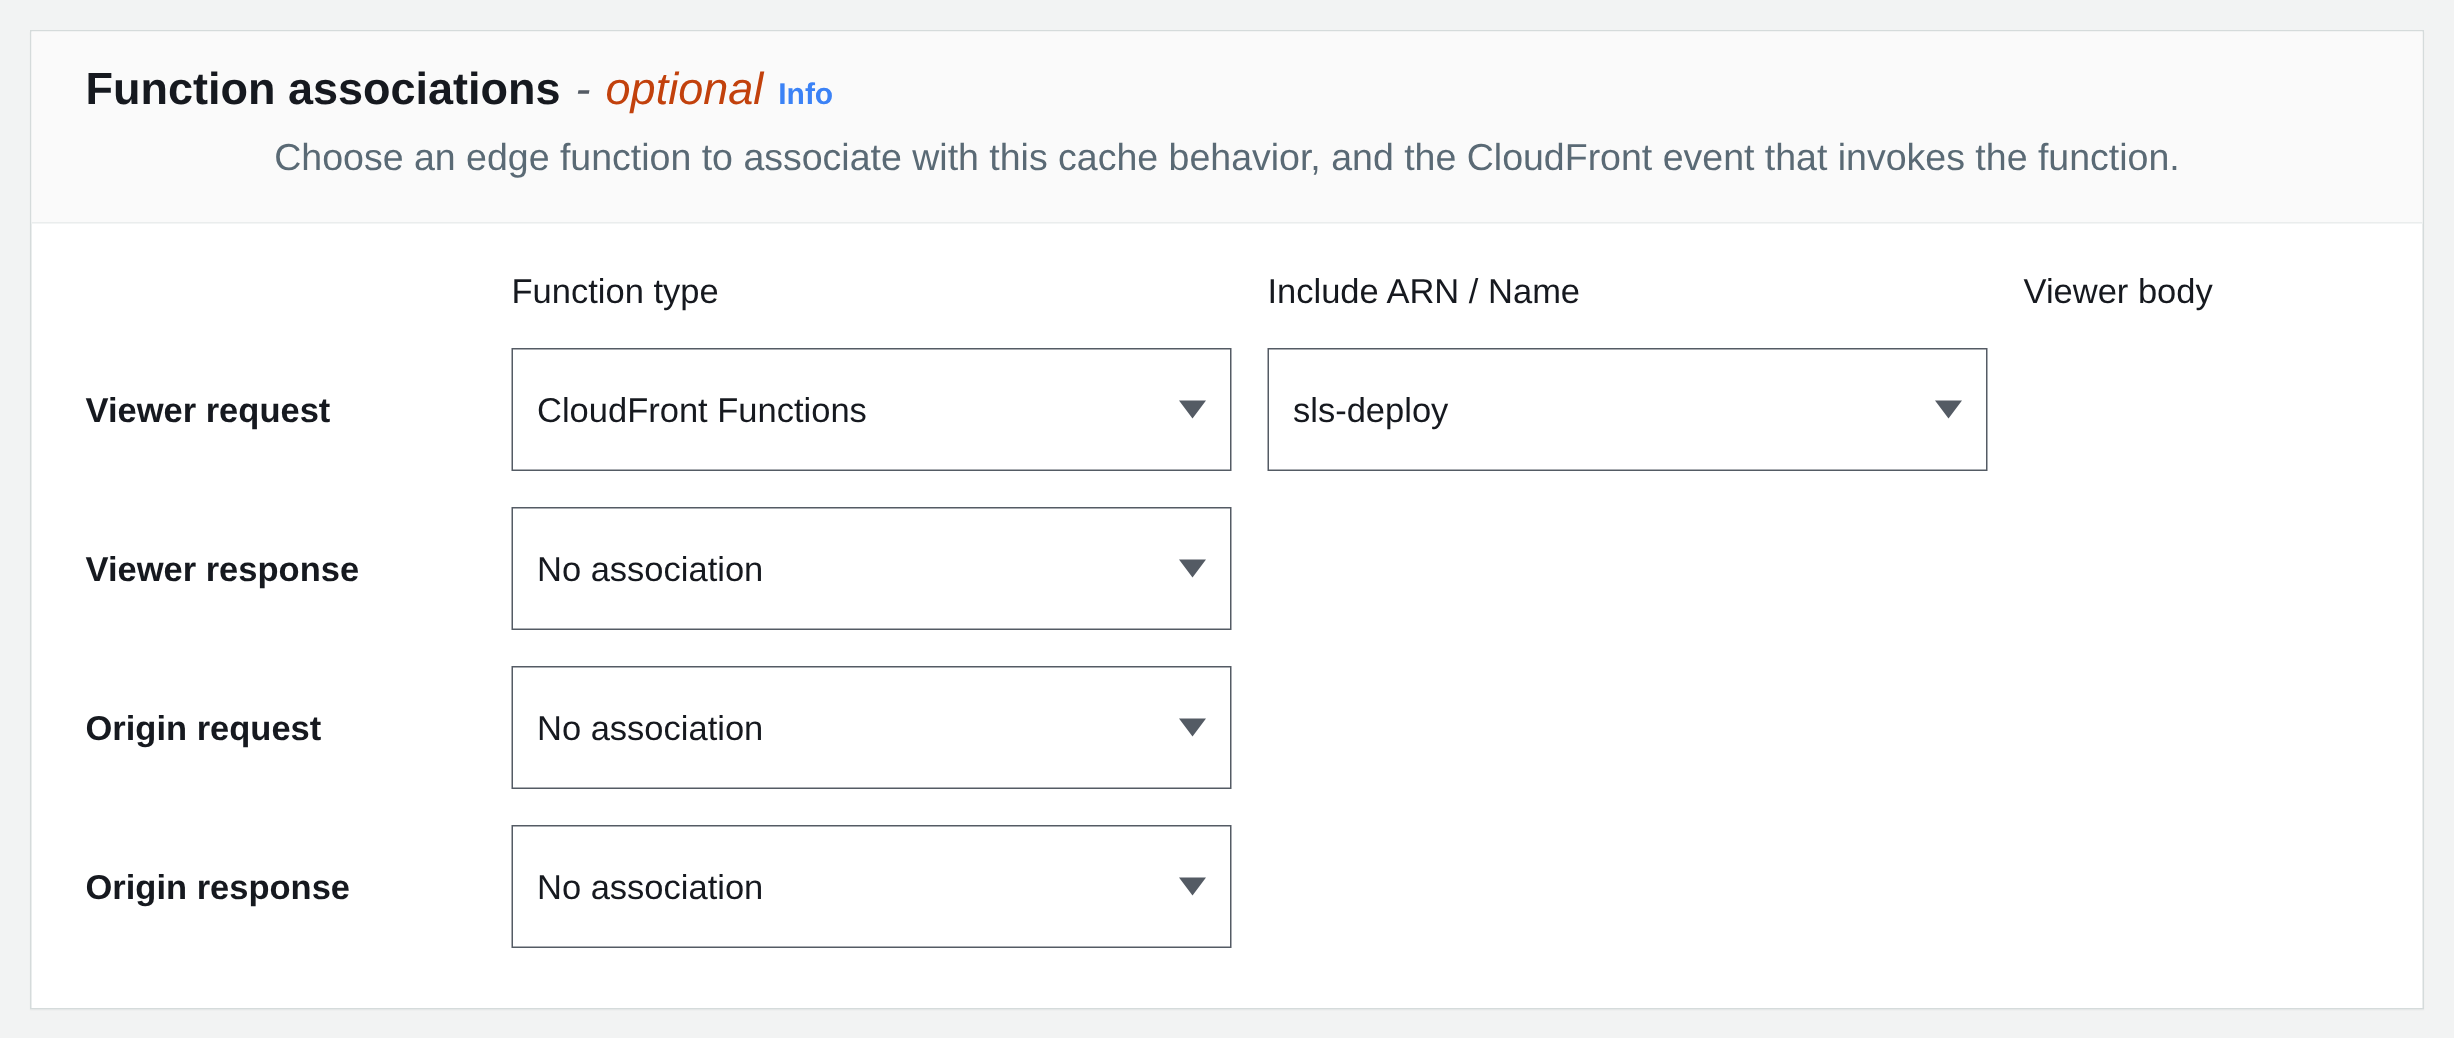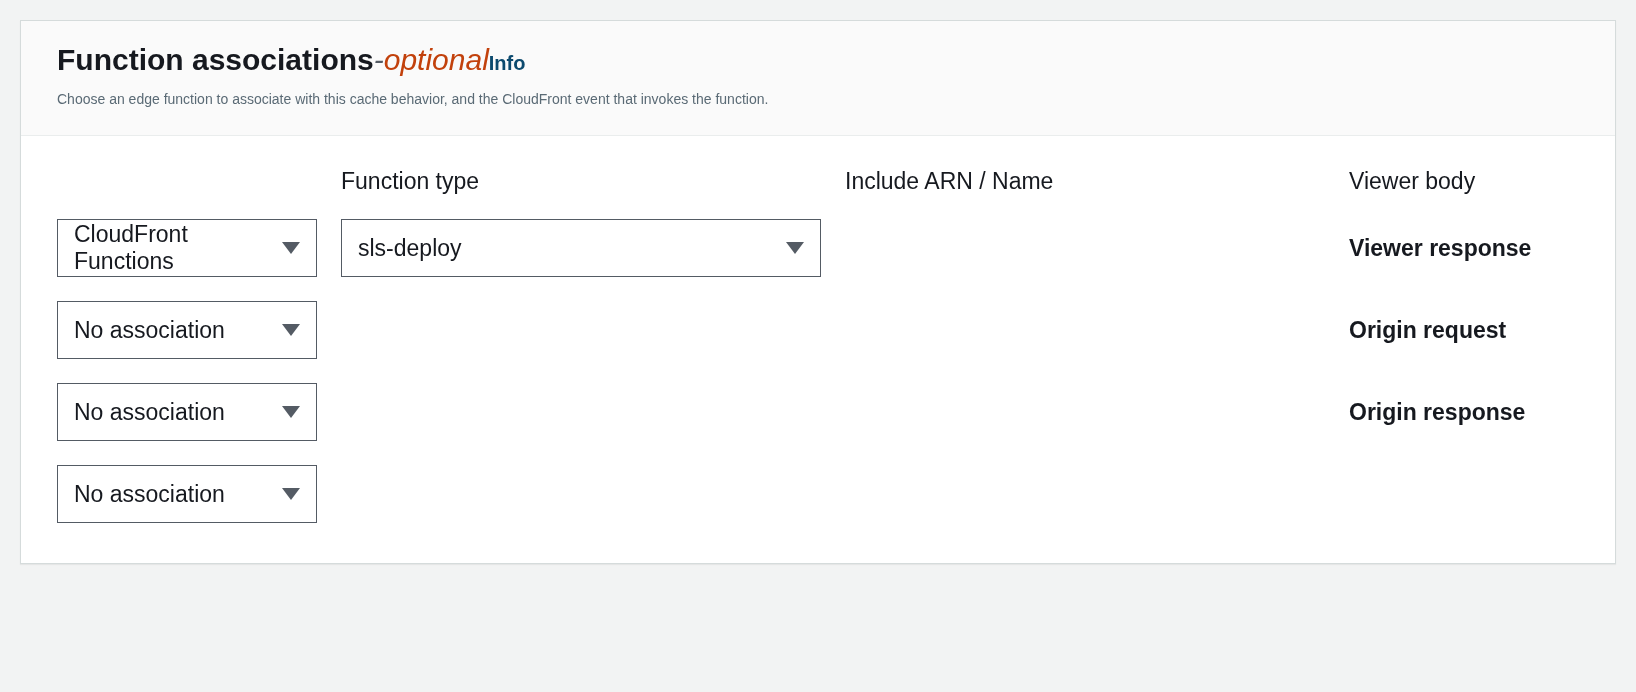--- a/index.html
+++ b/index.html
@@ -18,21 +18,21 @@
   }
   .panel-header{
     background:#fafafa;
     border-bottom:1px solid #eaeded;
     padding:22px 36px 28px;
   }
   .title-line{
     display:flex;
     align-items:baseline;
     flex-wrap:wrap;
-    gap:0;
+    gap:10px;
   }
   .title-main{
     font-size:30px;
     font-weight:700;
     color:#16191f;
   }
   .title-sep{
     font-size:30px;
     font-weight:400;
     color:#545b64;
@@ -40,27 +40,28 @@
   }
   .title-optional{
     font-size:30px;
     font-weight:400;
     font-style:italic;
     color:#c2410c;
   }
   .info-link{
     font-size:20px;
     font-weight:700;
-    color:#0c4a6e;
+    color:#3b82f6;
     cursor:pointer;
   }
   .subtitle{
     margin-top:14px;
-    font-size:14px;
+    font-size:25px;
     color:#5a6a75;
+    text-align:center;
   }
   .panel-body{
     padding:32px 36px 40px;
   }
   .grid{
     display:grid;
     grid-template-columns:260px 480px 480px auto;
     column-gap:20px;
     row-gap:38px;
     align-items:center;
@@ -76,21 +77,21 @@
     font-weight:700;
     color:#16191f;
   }
   .select{
     height:56px;
     border:1px solid #545b64;
     background:#fff;
     display:flex;
     align-items:center;
     justify-content:space-between;
-    padding:0 16px;
+    padding:12px 16px;
     cursor:pointer;
     user-select:none;
   }
   .select-text{
     font-size:23px;
     color:#16191f;
   }
   .caret{
     width:0;height:0;
     border-left:9px solid transparent;
@@ -115,20 +116,21 @@
   </div>
 
   <div class="panel-body">
     <div class="grid">
 
       <div class="empty"></div>
       <div class="col-head">Function type</div>
       <div class="col-head">Include ARN / Name</div>
       <div class="col-head">Viewer body</div>
 
+      <div class="row-label">Viewer request</div>
       <div class="select">
         <span class="select-text">CloudFront Functions</span>
         <span class="caret"></span>
       </div>
       <div class="select">
         <span class="select-text">sls-deploy</span>
         <span class="caret"></span>
       </div>
       <div class="empty"></div>
 

